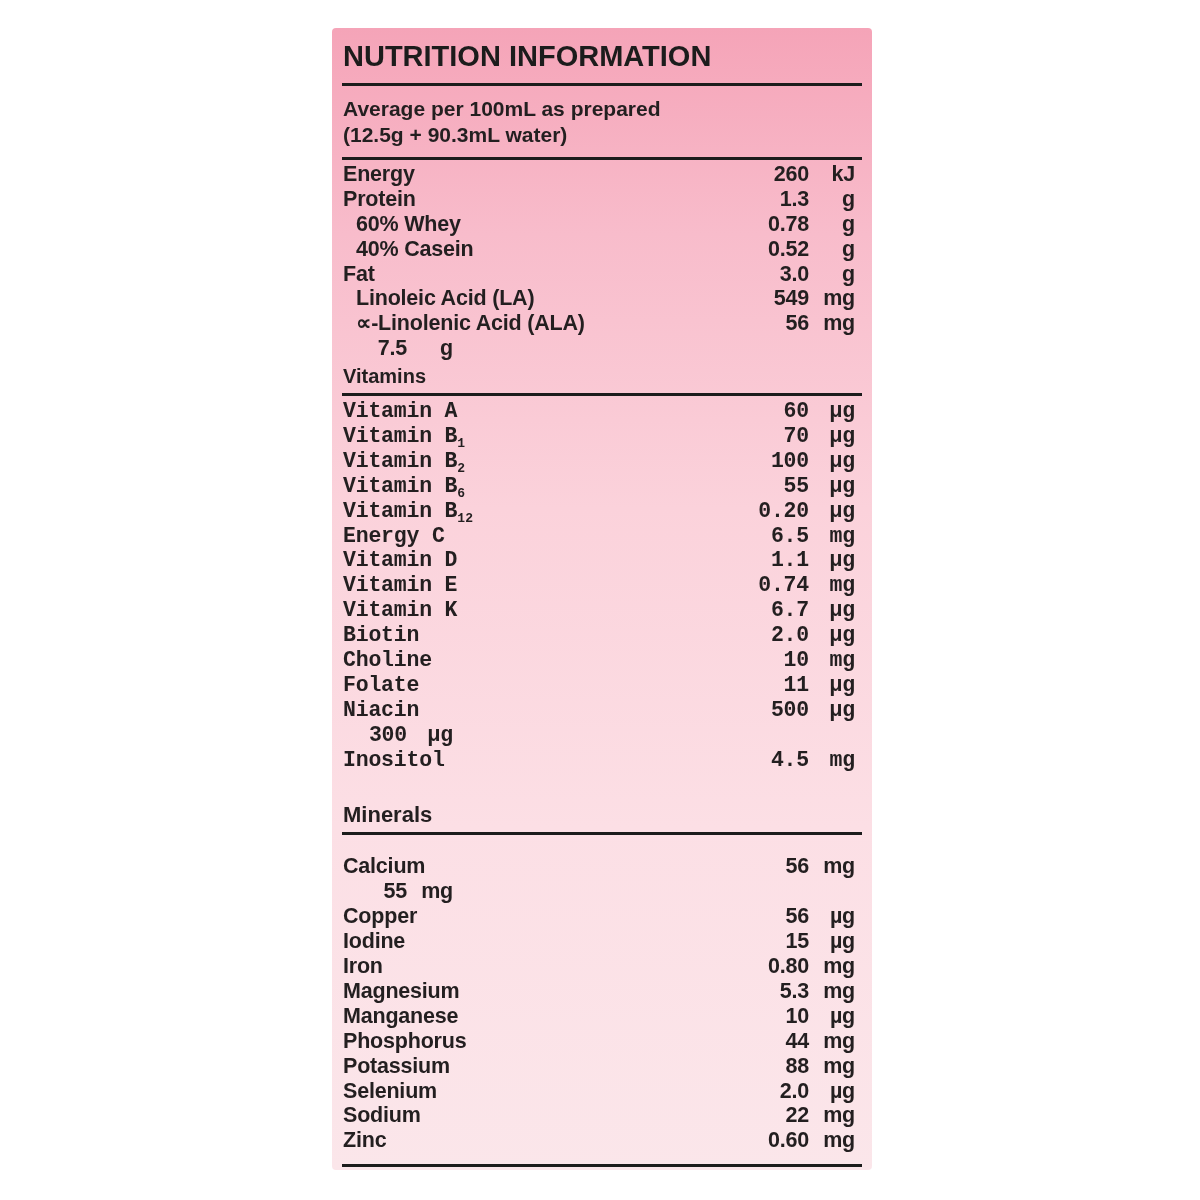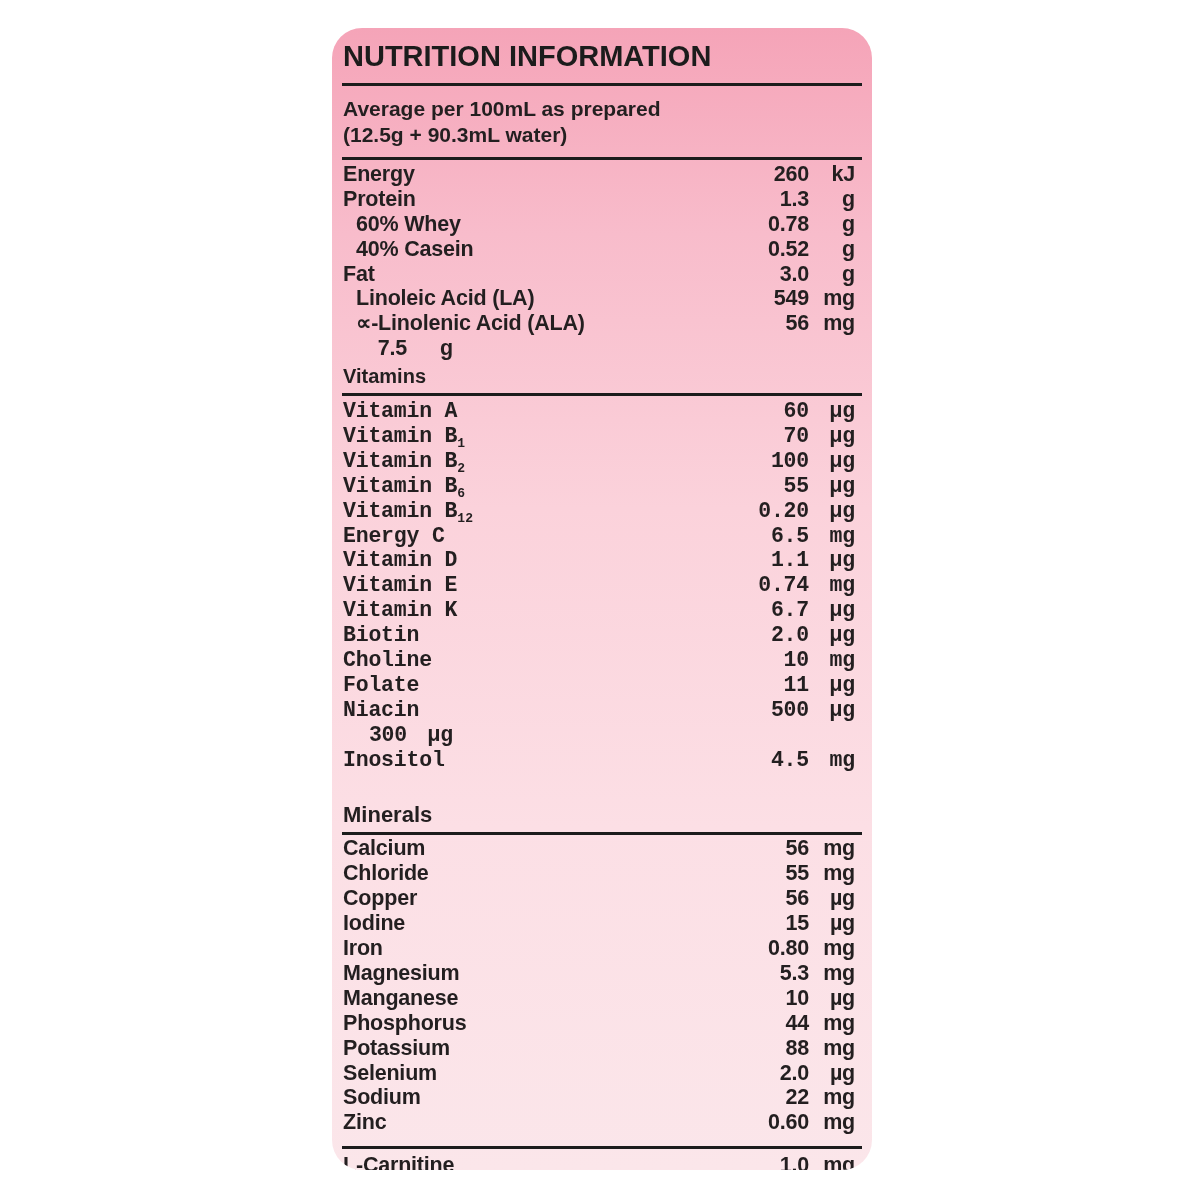--- a/index.html
+++ b/index.html
@@ -16,21 +16,21 @@
     height: 1200px;
     background: #ffffff;
     overflow: hidden;
   }
   .panel {
     position: absolute;
     left: 332px;
     top: 28px;
     width: 540px;
     height: 1142px;
-    border-radius: 30px;
+    border-radius: 4px;
     background: linear-gradient(180deg,
       #f5a4b8 0%,
       #f8bccb 18%,
       #fbd2db 42%,
       #fcdfe5 70%,
       #fbe6ea 100%);
     color: #231f20;
     font-weight: bold;
     box-sizing: border-box;
     padding-top: 10px;
@@ -79,21 +79,21 @@
   }
   .section-heading {
     margin: 15px 11px 0 11px;
     font-size: 22px;
     line-height: 24px;
   }
   .rule-vitamins { margin-top: 5px; }
   .section-heading.minerals { margin-top: 31px; }
   .rule-minerals { margin-top: 5px; }
   .rows-vitamins { margin-top: 3px; font-family: Liberation Mono, monospace; }
-  .rows-minerals { margin-top: 1px; }
+  .rows-minerals { margin-top: 19px; }
   .rule-footer { margin-top: 11px; }
   .rows-footer { margin-top: 4px; }
 </style>
 </head>
 <body>
 
 <div class="stage">
   <div class="panel">
 
     <h1 class="title">NUTRITION INFORMATION</h1>
@@ -255,21 +255,20 @@
 
     <div class="rows rows-minerals">
 
         <div class="n-row">
           <span class="label"><span>Calcium</span><sub></sub></span>
           <span class="value">56</span>
           <span class="unit">mg</span>
         </div>
 
         <div class="n-row">
-          <span class="label"><span>Chloride</span><sub></sub></span>
           <span class="value">55</span>
           <span class="unit">mg</span>
         </div>
 
         <div class="n-row">
           <span class="label"><span>Copper</span><sub></sub></span>
           <span class="value">56</span>
           <span class="unit">µg</span>
         </div>
 

